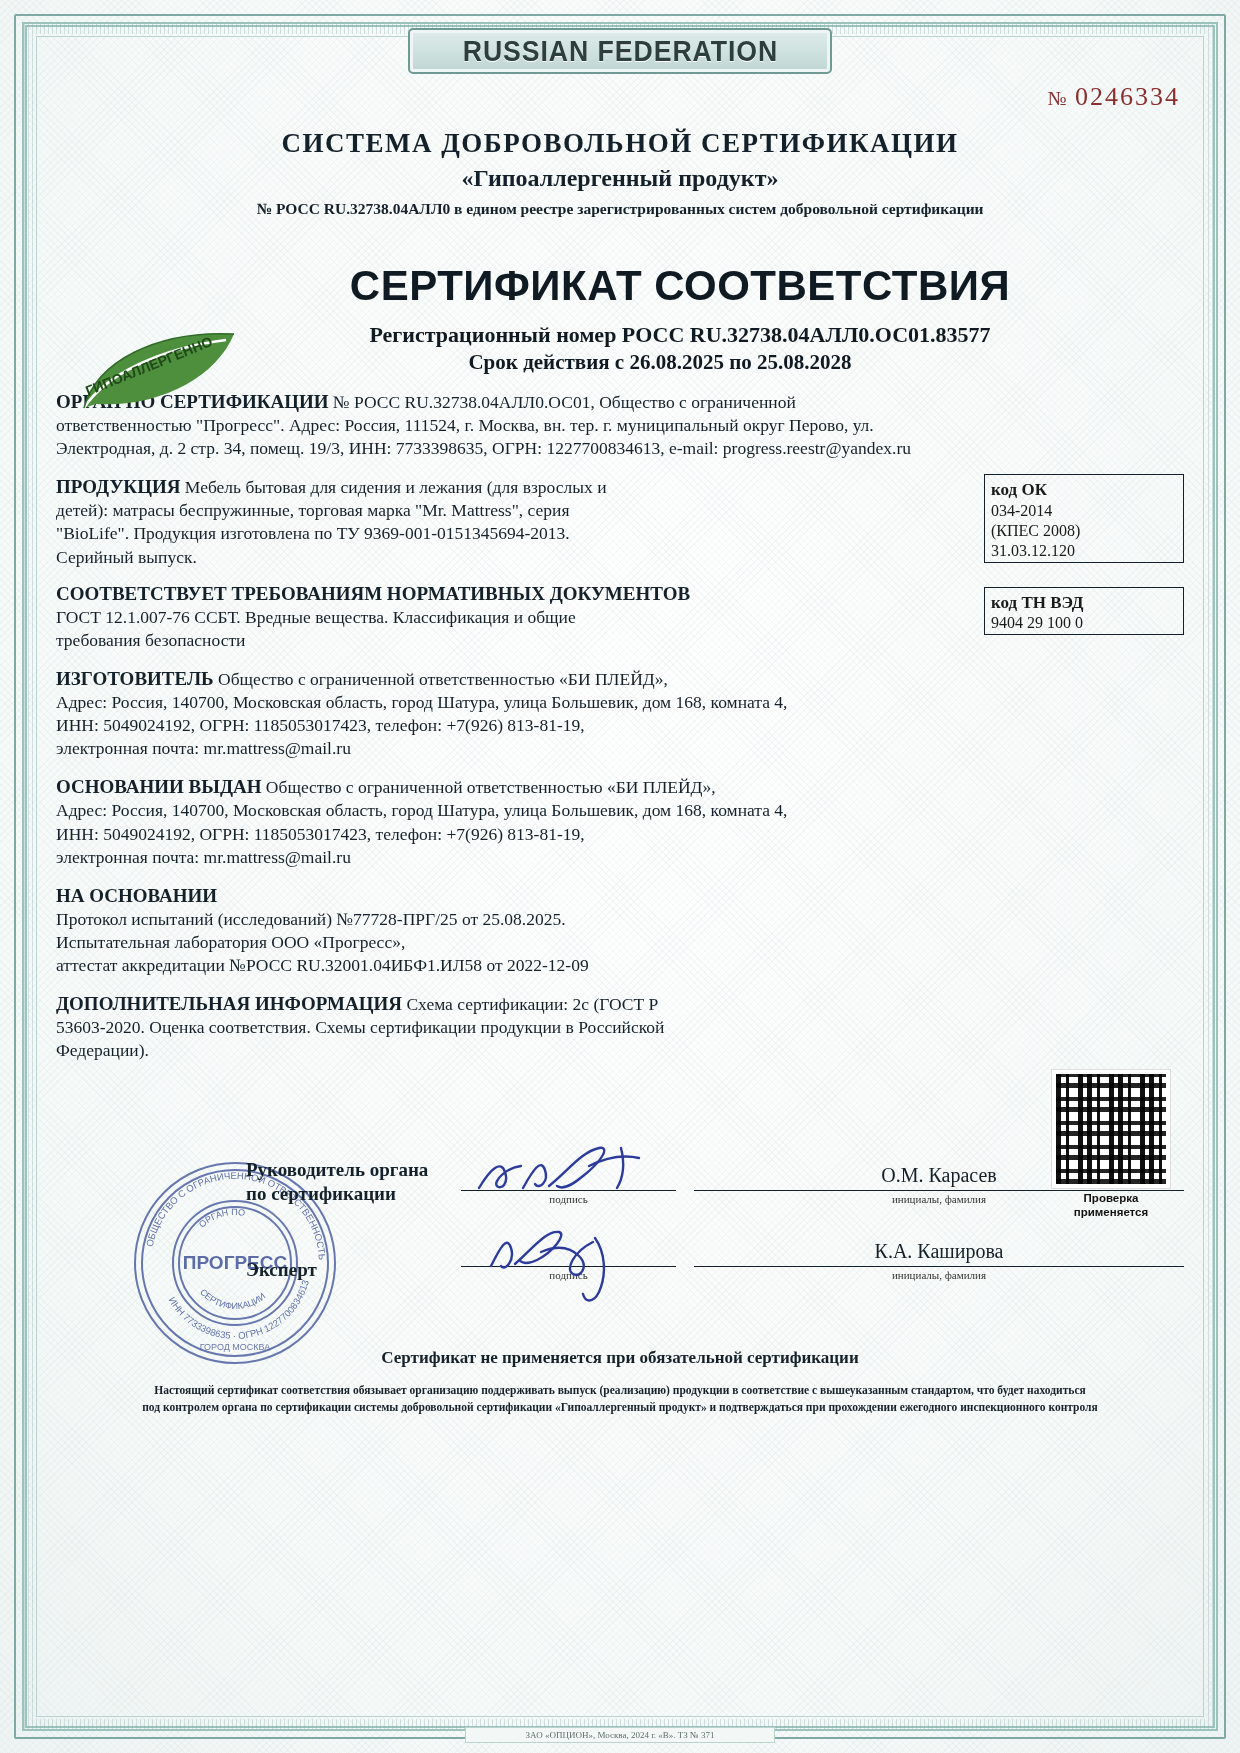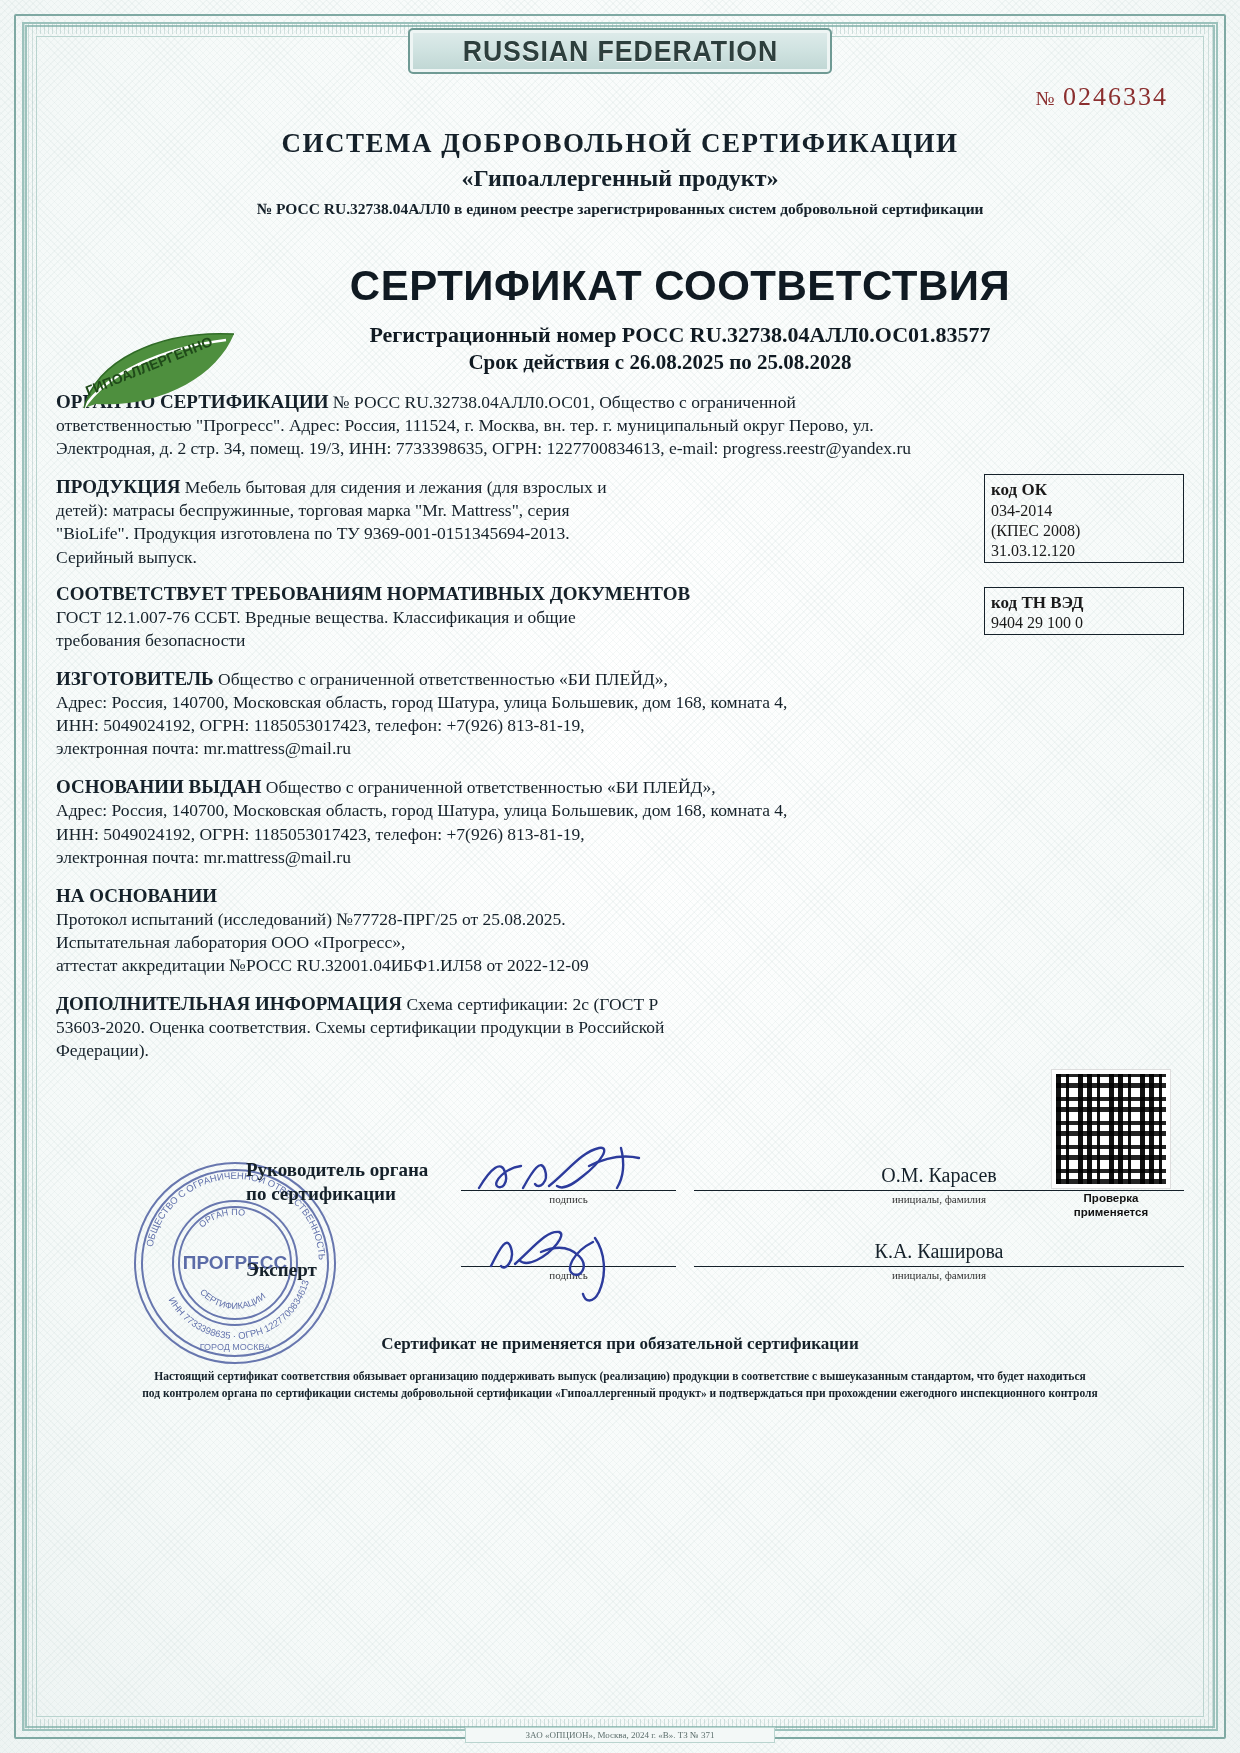--- a/index.html
+++ b/index.html
@@ -78,21 +78,21 @@
     font-family: "Liberation Sans", sans-serif;
     font-weight: bold;
     font-size: 29px;
     letter-spacing: 1px;
     color: #2d3f3d;
     text-shadow: 0 1px 0 #ffffff;
     transform: scaleX(0.92);
   }
   .serial {
     position: absolute;
-    right: 16px;
+    right: 4px;
     top: 62px;
     font-family: "Liberation Serif", serif;
     font-size: 26px;
     color: #8b2f2f;
     letter-spacing: 2px;
   }
   .serial .no { font-size: 20px; letter-spacing: 0; }
 
   .sys-title {
     text-align: center;
@@ -276,21 +276,21 @@
     top: 6px;
     width: 218px;
     height: 218px;
     opacity: 0.82;
   }
 
   .footnote-main {
     text-align: center;
     font-size: 17px;
     font-weight: bold;
-    margin-top: 6px;
+    margin-top: 20px;
     color: #15212a;
   }
   .footnote-small {
     margin-top: 14px;
     text-align: center;
     font-size: 11.5px;
     line-height: 1.45;
     font-weight: bold;
     color: #15212a;
     padding: 0 20px;

